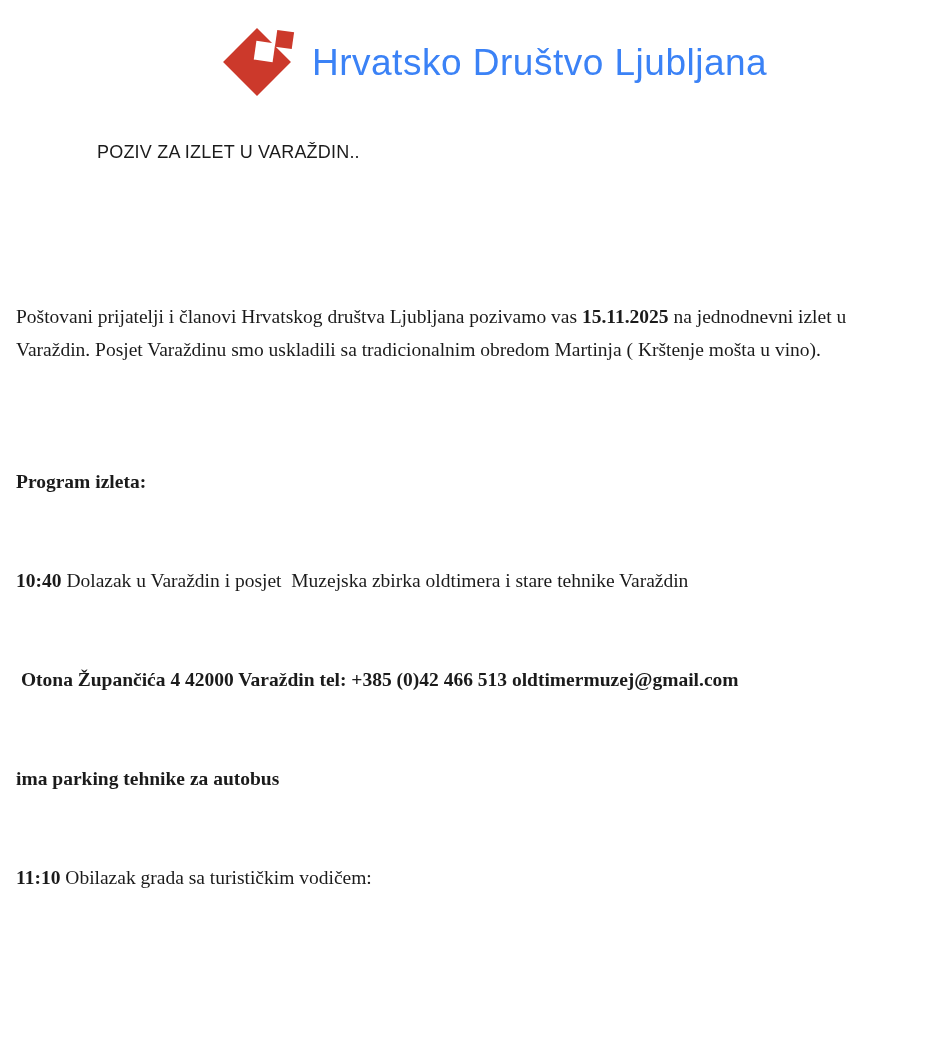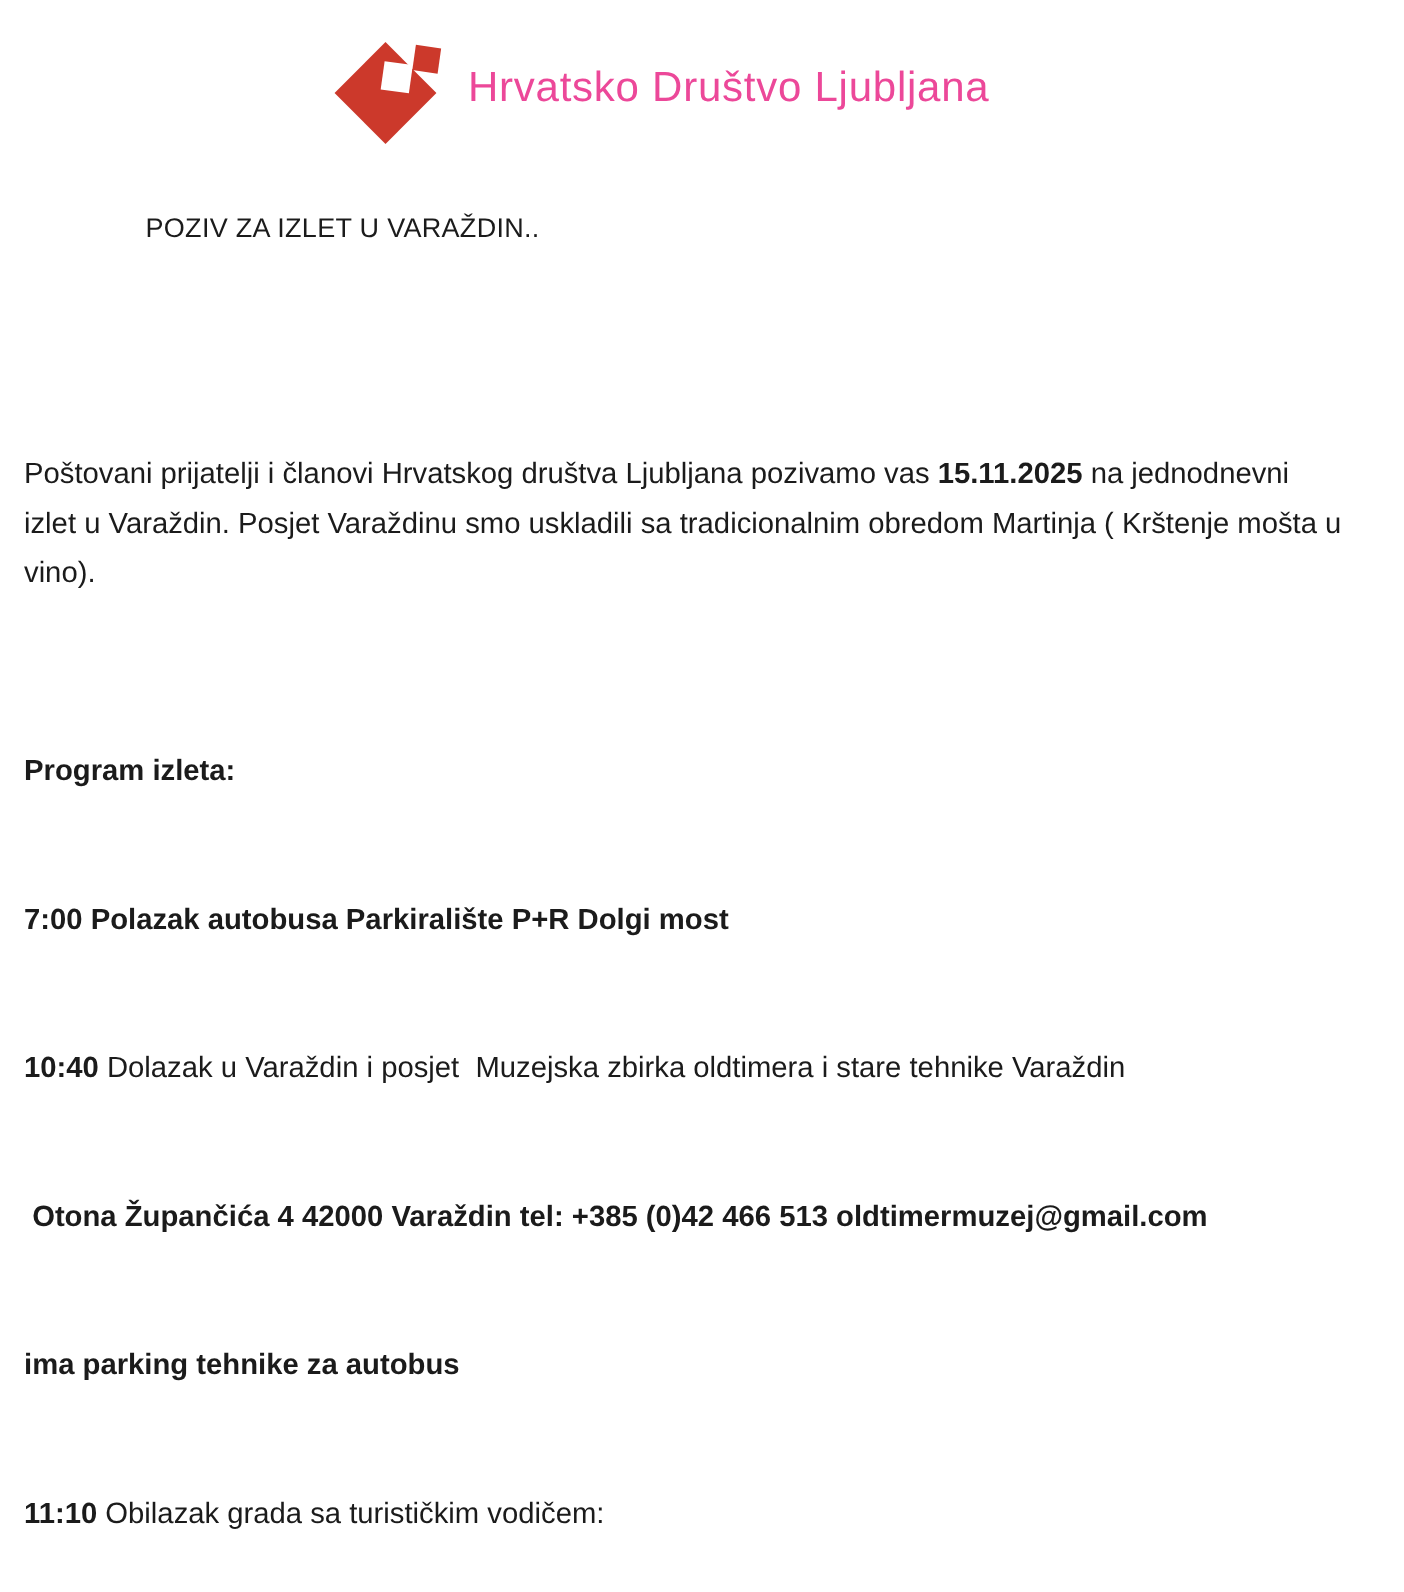--- a/index.html
+++ b/index.html
@@ -29,41 +29,41 @@
     transform: rotate(8deg);
   }
   .logo-sq-red {
     position: absolute; left: 52px; top: 16px;
     width: 17px; height: 17px;
     background: #cc392b;
     transform: rotate(8deg);
   }
   .org-name {
     position: absolute; left: 312px; top: 42px;
-    font-size: 28px;
+    font-size: 37px;
     letter-spacing: 0.5px;
-    color: #ec4899;
+    color: #3b82f6;
     white-space: nowrap;
   }
 
   
   .doc-title {
     margin: 10px 0 0 97px;
     font-size: 18px;
     font-weight: normal;
     letter-spacing: 0.2px;
   }
   .content {
     margin: 38px 0 0 16px;
     width: 880px;
     font-size: 19.5px;
     line-height: 33px;
     white-space: pre-wrap;
   }
-  .content p, .content div.doc-line { margin: 0; padding: 0; }
+  .content p, .content div.doc-line { margin: 0; padding: 0; font-family: Liberation Serif, serif; }
   b, .bold { font-weight: bold; }
 </style>
 </head>
 <body>
 
 <div class="page">
 
   <div class="letterhead">
     <div class="logo-mark">
       <span class="logo-diamond"></span>
@@ -73,21 +73,20 @@
     <div class="org-name">Hrvatsko Društvo Ljubljana</div>
   </div>
 
   <div class="doc-title">POZIV ZA IZLET U VARAŽDIN..</div>
 
   <div class="content">
 
     <p><span>Poštovani prijatelji i članovi Hrvatskog društva Ljubljana pozivamo vas </span><b>15.11.2025</b><span> na jednodnevni izlet u Varaždin. Posjet Varaždinu smo uskladili sa tradicionalnim obredom Martinja ( Krštenje mošta u vino).</span></p>
 
     <div class="doc-line bold">Program izleta:</div>
-    <div class="doc-line bold">7:00 Polazak autobusa Parkiralište P+R Dolgi most</div>
     <div class="doc-line"><b>10:40</b><span> Dolazak u Varaždin i posjet  Muzejska zbirka oldtimera i stare tehnike Varaždin</span></div>
     <div class="doc-line bold"> Otona Župančića 4 42000 Varaždin tel: +385 (0)42 466 513 oldtimermuzej@gmail.com</div>
     <div class="doc-line bold">ima parking tehnike za autobus</div>
     <div class="doc-line"><b>11:10</b><span> Obilazak grada sa turističkim vodičem:</span></div>
 
     
     
     
     
     

